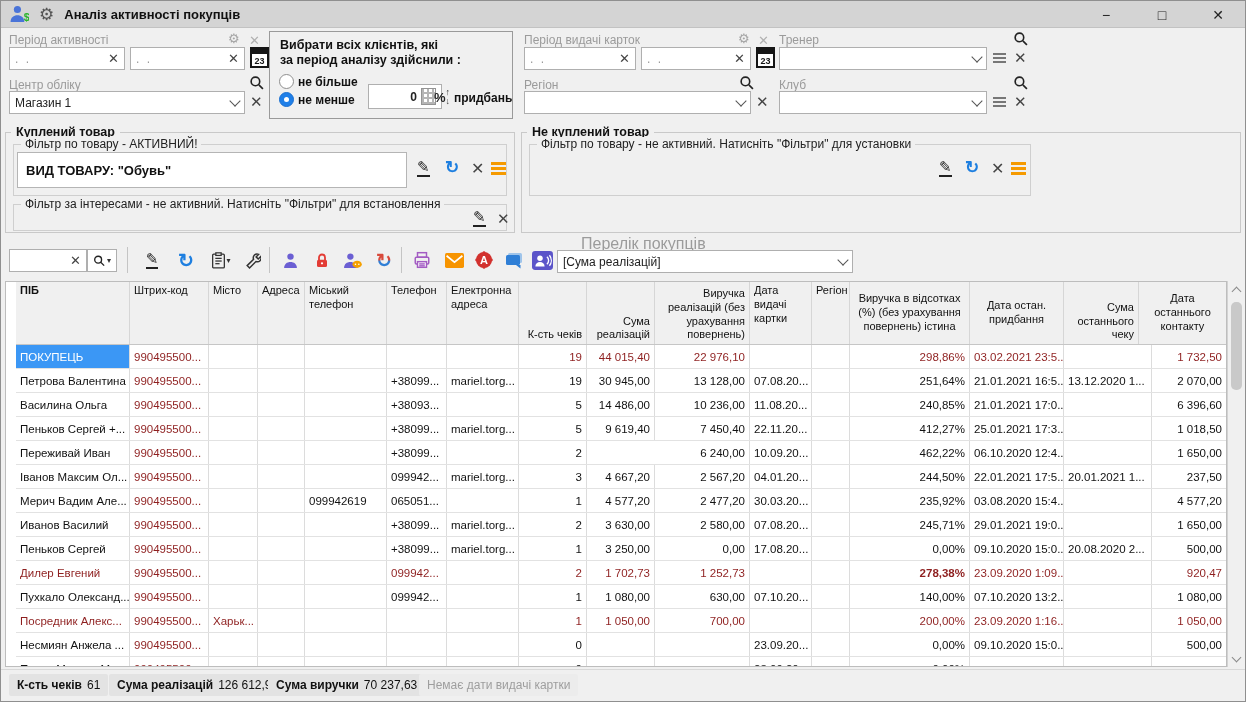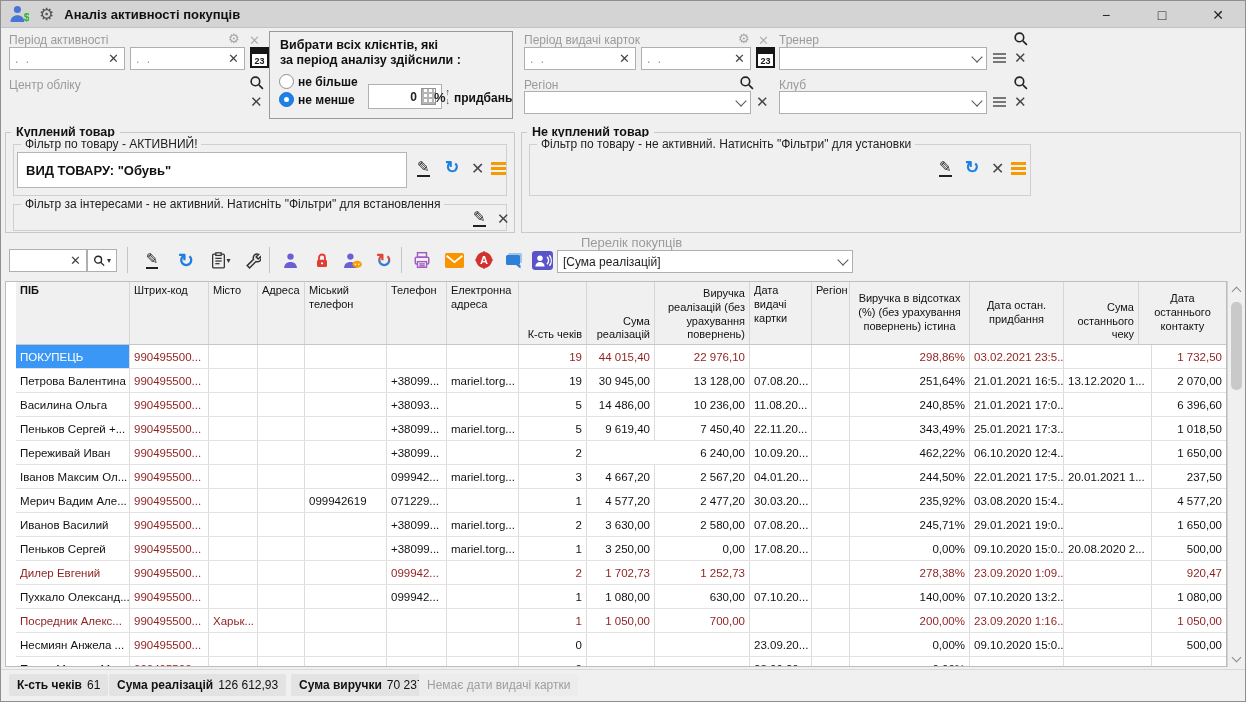--- a/index.html
+++ b/index.html
@@ -106,20 +106,25 @@
   </div>
   <span class="abs cal" style="left:249px;top:46px;">23</span>
 
   <span class="abs dimlbl" style="left:8px;top:77px;">Центр обліку</span>
   <span class="abs" style="left:248px;top:74px;">
     <svg width="15" height="15" viewBox="0 0 14 14" class="qsvg">
         <circle cx="6" cy="6" r="4" fill="none" stroke="#222" stroke-width="1.5"></circle>
         <line x1="9.2" y1="9.2" x2="13" y2="13" stroke="#222" stroke-width="1.5"></line>
       </svg>
   </span>
+  <div class="abs fld" style="left:8px;top:90px;width:236px;height:23px;">
+    <span>Магазин 1</span>
+      <span class="grow"></span>
+      <span class="chv"></span>
+  </div>
   <span class="abs xicon" style="left:249px;top:93px;font-size:15px;">✕</span>
 
   <div class="abs" style="left:268px;top:30px;width:244px;height:88px;border:1px solid #9a9a9a;background:#f0f0f0;">
     <div class="blbl" style="margin:6px 0 0 10px;font-size:12.5px;">Вибрати всіх клієнтів, які</div>
     <div class="blbl" style="margin:1px 0 0 10px;font-size:12.5px;">за період аналізу здійснили :</div>
     <div style="display:flex;align-items:center;margin:7px 0 0 9px;gap:4px;">
       <span class="radio"></span>
       <span class="blbl">не більше</span>
     </div>
     <div style="display:flex;align-items:center;margin:3px 0 0 9px;gap:4px;">
@@ -322,21 +327,21 @@
   </div>
   <div class="abs tbi" style="left:528px;top:246px;">
     <svg width="21" height="19" viewBox="0 0 20 18">
         <rect width="20" height="18" rx="3" fill="#5b54c9"></rect>
         <circle cx="7.6" cy="6.8" r="2.6" fill="#fff"></circle>
         <path d="M3.2 14.6c0-2.7 2-4.2 4.4-4.2s4.4 1.5 4.4 4.2z" fill="#fff"></path>
         <path d="M14.2 5.5a4.6 4.6 0 0 1 0 7M16.6 4a8 8 0 0 1 0 10" stroke="#fff" stroke-width="1.3" fill="none"></path>
       </svg>
   </div>
 
-  <span class="abs dimlbl" style="left:580px;top:234px;font-size:13px;">Перелік покупців</span>
+  <span class="abs dimlbl" style="left:580px;top:234px;font-size:16px;">Перелік покупців</span>
   <div class="abs fld" style="left:556px;top:249px;width:296px;height:23px;">
     <span>[Сума реалізацій]</span>
       <span class="grow"></span>
       <span class="chv"></span>
   </div>
 
   <div class="abs tablewrap" style="left:4px;top:280px;width:1222px;height:386px;padding-left:10px;">
     <div class="thead">
         <div class="th al thbold" style="width: 114px; text-align: left;">ПІБ</div>
         <div class="th al" style="width: 79px; text-align: left;">Штрих-код</div>
@@ -417,21 +422,21 @@
           <div class="td al" style="width: 49px;"></div>
           <div class="td al" style="width: 47px;"></div>
           <div class="td al" style="width: 82px;"></div>
           <div class="td al" style="width: 60px;">+38099...</div>
           <div class="td al" style="width: 72px;">mariel.torg...</div>
           <div class="td ar" style="width: 68px;">5</div>
           <div class="td ar" style="width: 68px;">9 619,40</div>
           <div class="td ar" style="width: 95px;">7 450,40</div>
           <div class="td al" style="width: 62px;">22.11.20...</div>
           <div class="td al" style="width: 38px;"></div>
-          <div class="td ar" style="width: 120px;">343,49%</div>
+          <div class="td ar" style="width: 120px;">412,27%</div>
           <div class="td al" style="width: 94px;">25.01.2021 17:3...</div>
           <div class="td al" style="width: 88px;"></div>
           <div class="td ar" style="width: 75px;">1 018,50</div>
         </div>
         <div class="tr">
           <div class="td al" style="width: 114px;">Переживай Иван</div>
           <div class="td al mar" style="width: 79px;">990495500...</div>
           <div class="td al" style="width: 49px;"></div>
           <div class="td al" style="width: 47px;"></div>
           <div class="td al" style="width: 82px;"></div>
@@ -464,21 +469,21 @@
           <div class="td al" style="width: 94px;">22.01.2021 17:5...</div>
           <div class="td al" style="width: 88px;">20.01.2021 1...</div>
           <div class="td ar" style="width: 75px;">237,50</div>
         </div>
         <div class="tr">
           <div class="td al" style="width: 114px;">Мерич Вадим Але...</div>
           <div class="td al mar" style="width: 79px;">990495500...</div>
           <div class="td al" style="width: 49px;"></div>
           <div class="td al" style="width: 47px;"></div>
           <div class="td al" style="width: 82px;">099942619</div>
-          <div class="td al" style="width: 60px;">071229...</div>
+          <div class="td al" style="width: 60px;">065051...</div>
           <div class="td al" style="width: 72px;"></div>
           <div class="td ar" style="width: 68px;">1</div>
           <div class="td ar" style="width: 68px;">4 577,20</div>
           <div class="td ar" style="width: 95px;">2 477,20</div>
           <div class="td al" style="width: 62px;">30.03.20...</div>
           <div class="td al" style="width: 38px;"></div>
           <div class="td ar" style="width: 120px;">235,92%</div>
           <div class="td al" style="width: 94px;">03.08.2020 15:4...</div>
           <div class="td al" style="width: 88px;"></div>
           <div class="td ar" style="width: 75px;">4 577,20</div>
@@ -525,21 +530,21 @@
           <div class="td al mar" style="width: 49px;"></div>
           <div class="td al mar" style="width: 47px;"></div>
           <div class="td al mar" style="width: 82px;"></div>
           <div class="td al mar" style="width: 60px;">099942...</div>
           <div class="td al mar" style="width: 72px;"></div>
           <div class="td ar mar" style="width: 68px;">2</div>
           <div class="td ar mar" style="width: 68px;">1 702,73</div>
           <div class="td ar mar" style="width: 95px;">1 252,73</div>
           <div class="td al mar" style="width: 62px;"></div>
           <div class="td al mar" style="width: 38px;"></div>
-          <div class="td ar mar" style="width: 120px;">278,38%</div>
+          <div class="td ar mar" style="width: 120px; font-weight: bold;">278,38%</div>
           <div class="td al mar" style="width: 94px;">23.09.2020 1:09...</div>
           <div class="td al mar" style="width: 88px;"></div>
           <div class="td ar mar" style="width: 75px;">920,47</div>
         </div>
         <div class="tr">
           <div class="td al" style="width: 114px;">Пухкало Олександ...</div>
           <div class="td al mar" style="width: 79px;">990495500...</div>
           <div class="td al" style="width: 49px;"></div>
           <div class="td al" style="width: 47px;"></div>
           <div class="td al" style="width: 82px;"></div>
@@ -624,21 +629,21 @@
 
   <div class="abs statusbar" style="left:0;top:668px;width:1246px;height:33px;background:#f0f0f0;">
     <div class="seg" style="left:8px;top:4px;">
       <b>К-сть чеків</b>
         <span>61</span>
     </div>
     <div class="seg" style="left:108px;top:4px;">
       <b>Сума реалізацій</b>
         <span>126 612,93</span>
     </div>
-    <div class="seg" style="left:290px;top:4px;">
+    <div class="seg" style="left:267px;top:4px;">
       <b>Сума виручки</b>
         <span>70 237,63</span>
     </div>
     <div class="seg muted" style="left:418px;top:4px;">
       <span>Немає дати видачі картки</span>
     </div>
   </div>
 
 </div>
 

